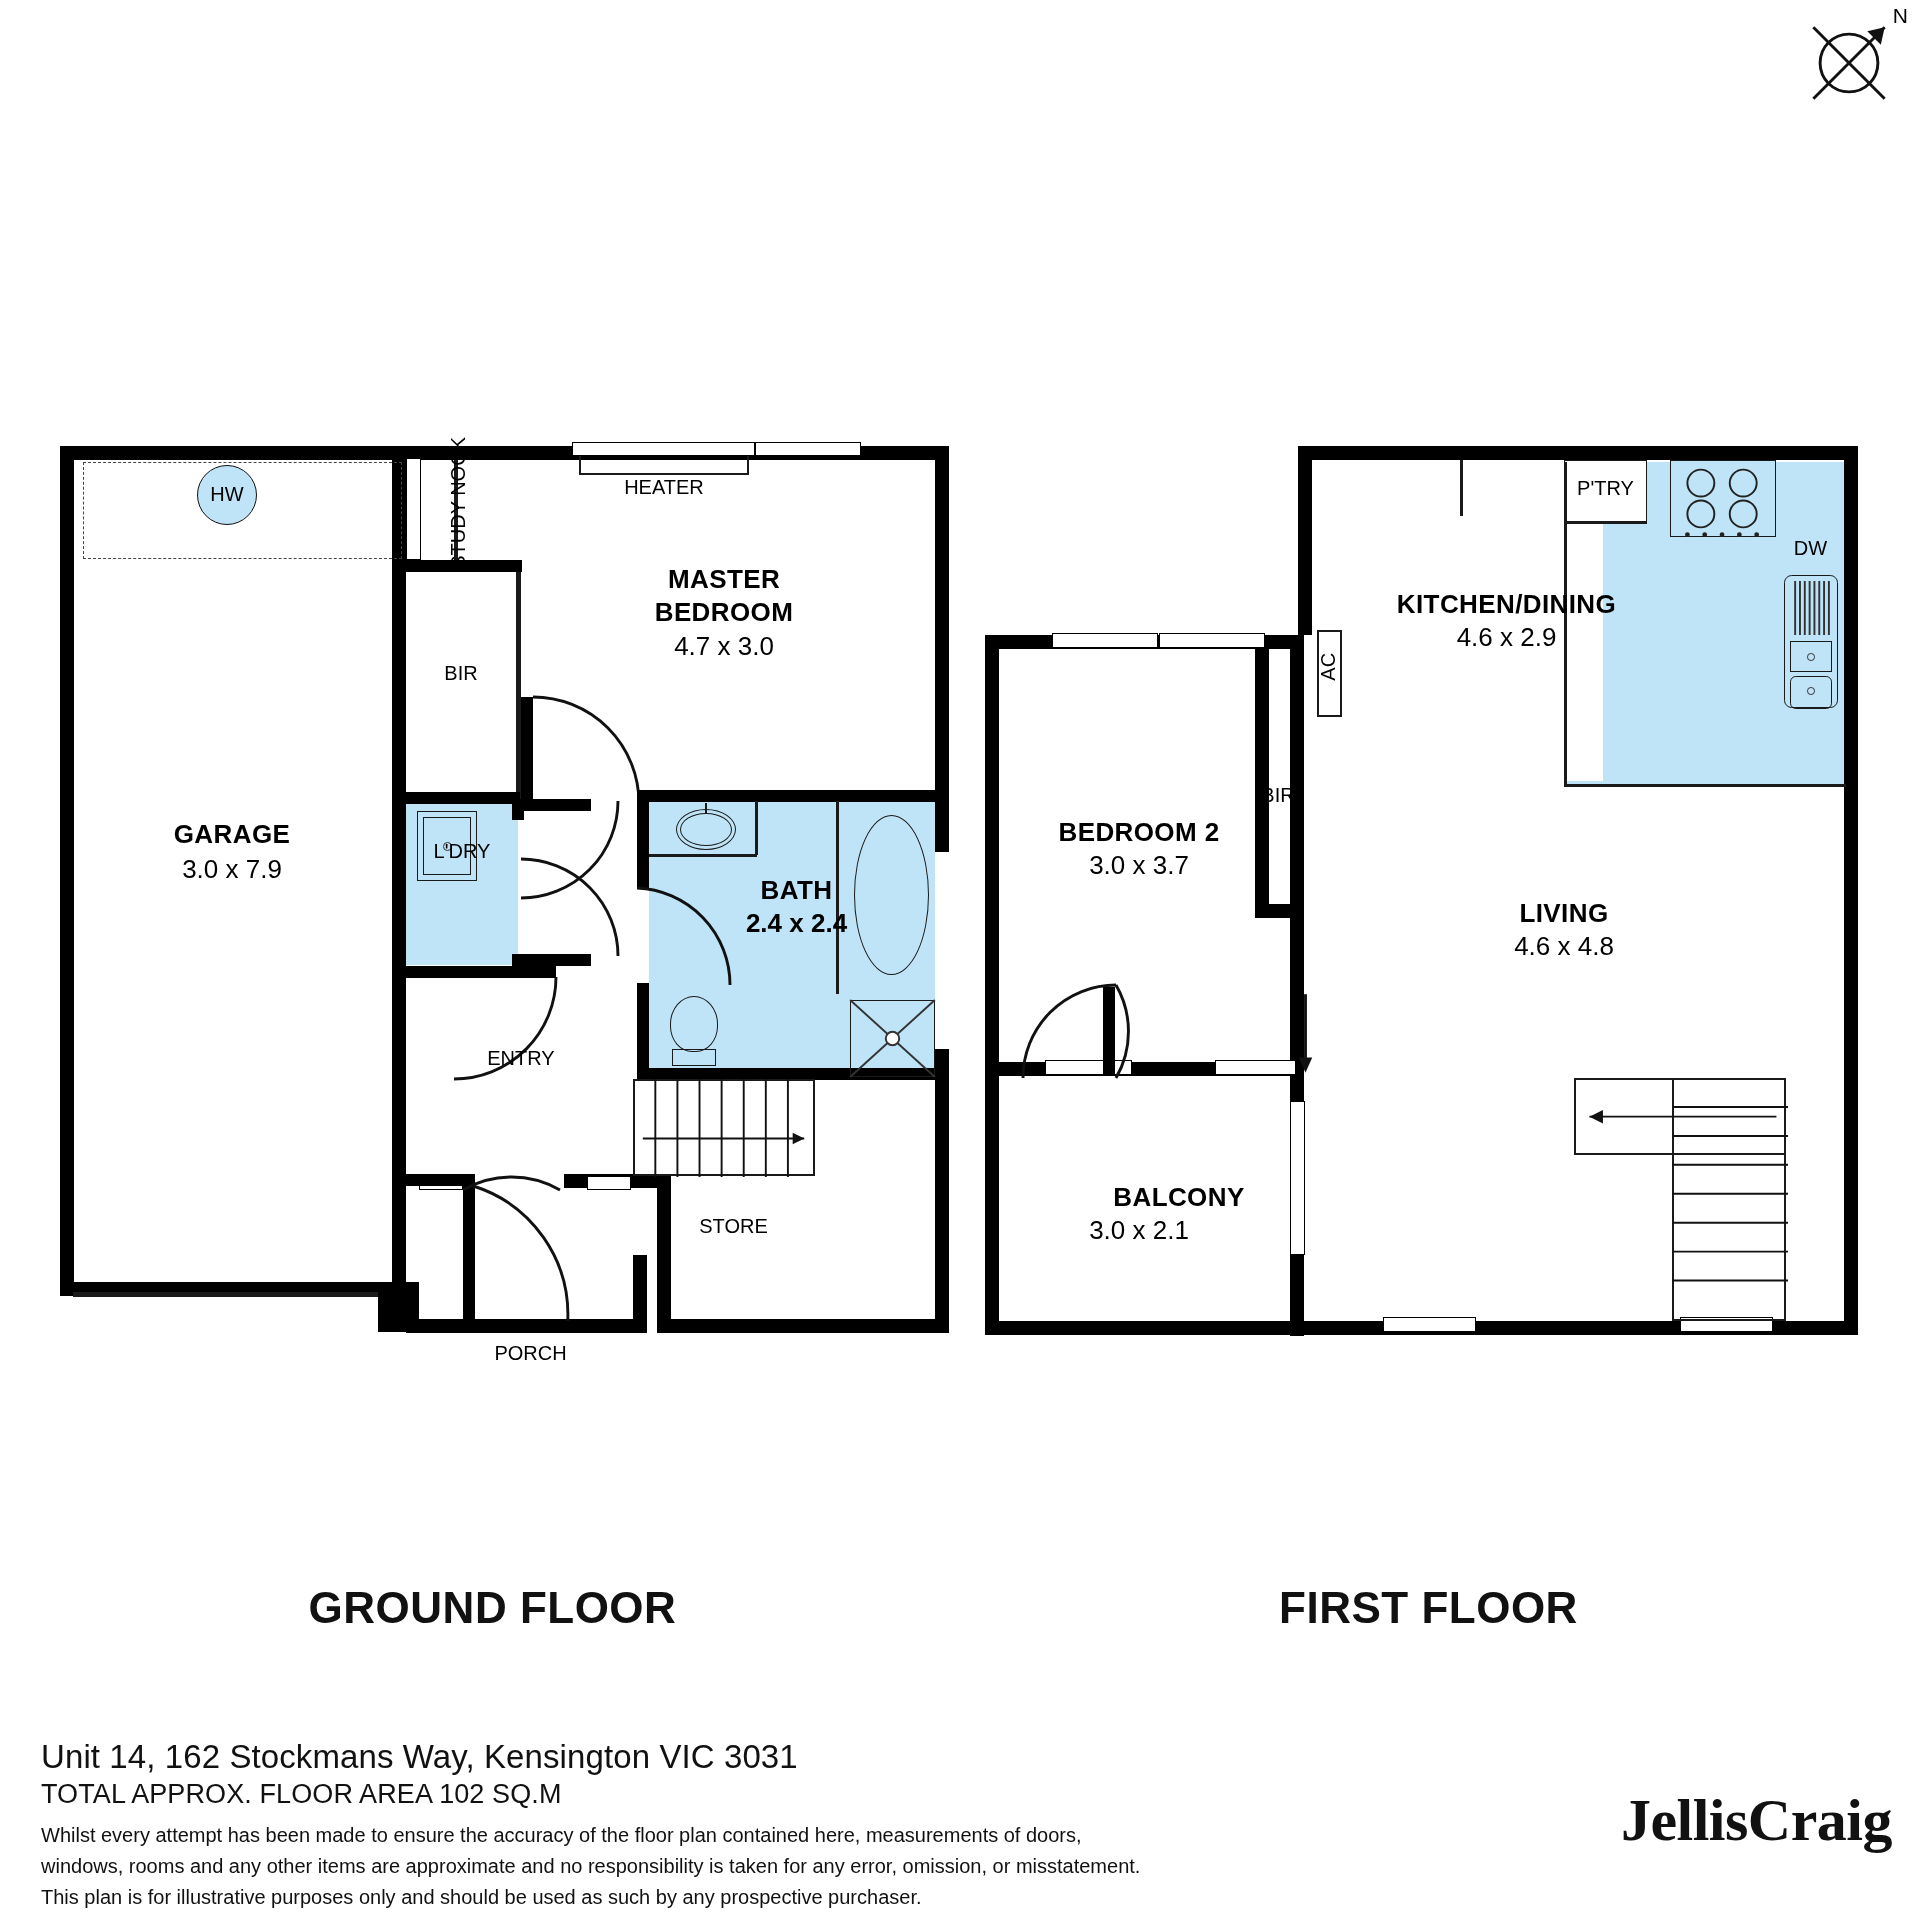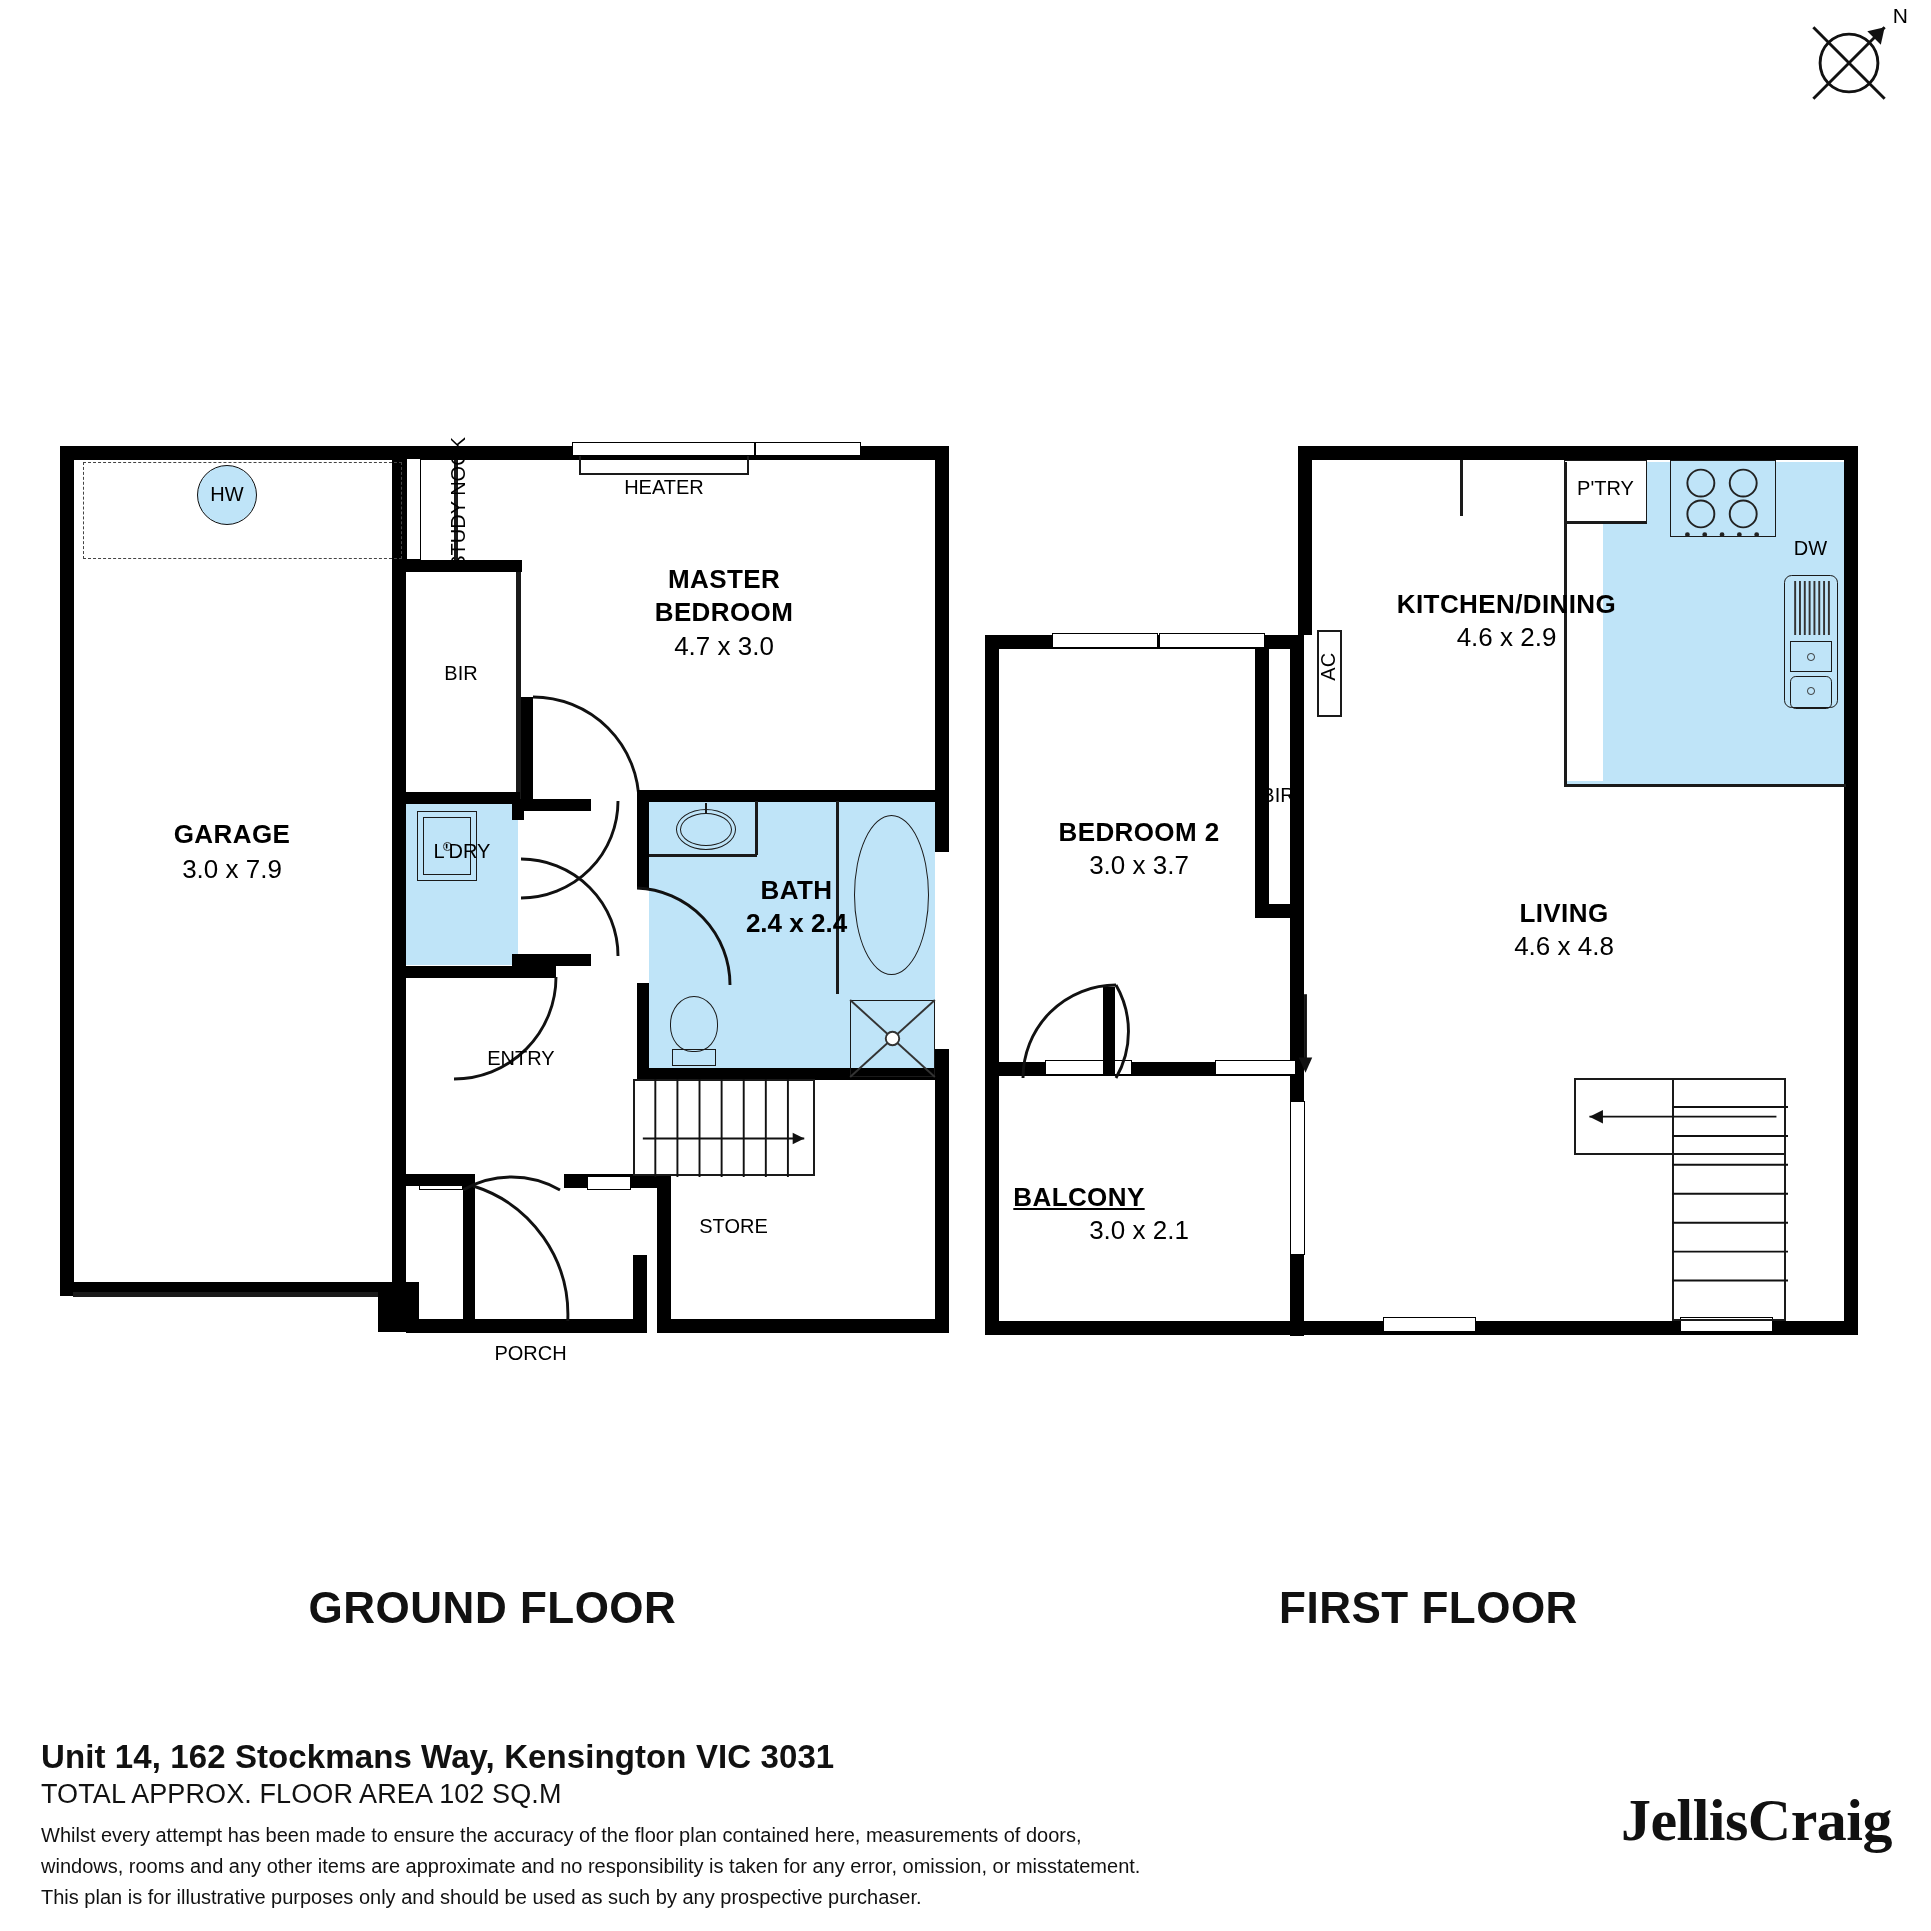--- a/index.html
+++ b/index.html
@@ -38,21 +38,21 @@
   .window {
     position:absolute; background:#fff; border:1.9px solid #000;
   }
 
   
   #floorTitles .ftitle {
     position:absolute; font-size:44px; font-weight:700;
     letter-spacing:0.5px; color:#111; text-align:center; width:579px;
   }
   #footer { position:absolute; left:41px; top:1738px; width:1352px; }
-  #addr  { font-size:33px; font-weight:700; color:#111; letter-spacing:0.1px;}
+  #addr  { font-size:33px; font-weight:400; color:#111; letter-spacing:0.1px;}
   #area  { font-size:27px; font-weight:400; color:#111; margin-top:2.9px; letter-spacing:0.1px;}
   #disclaimer { font-size:20px; color:#111; margin-top:9.7px; line-height:1.55; }
   #logo {
     position:absolute; right:39px; top:1786px;
     font-family:"Liberation Serif", serif;
     font-size:60px; font-weight:700; color:#111; letter-spacing:-0.5px;
   }
   #compass { position:absolute; left:1796px; top:9.7px; width:106px; height:106px; }
   #compass .nlabel{ position:absolute; right:-5.8px; top:-5.8px; font-size:21px; }
 </style>
@@ -314,21 +314,21 @@
 
     <div class="label rlabel" style="left:1352px; top:589px; width:309px;">KITCHEN/DINING</div>
     <div class="label rdim" style="left:1352px; top:622px; width:309px;">4.6 x 2.9</div>
 
     <div class="label rlabel" style="left:1419px; top:898px; width:290px;">LIVING</div>
     <div class="label rdim" style="left:1419px; top:931px; width:290px;">4.6 x 4.8</div>
 
     <div class="label rlabel" style="left:1004px; top:817px; width:270px;">BEDROOM 2</div>
     <div class="label rdim" style="left:1004px; top:850px; width:270px;">3.0 x 3.7</div>
 
-    <div class="label rlabel" style="left:944px; top:1182px; width:270px;text-decoration:underline;">BALCONY</div>
+    <div class="label rlabel" style="left:1044px; top:1182px; width:270px;">BALCONY</div>
     <div class="label rdim" style="left:1004px; top:1215px; width:270px;">3.0 x 2.1</div>
 
     <div class="outline" style="left:1574px; top:1078px; width:212px; height:77px; border-width:2.9px;"></div>
     <div class="outline" style="left:1672px; top:1078px; width:114px; height:243px; border-width:2.9px;"></div>
     <svg class="arc" style="left:1574px; top:1078px; width:214px; height:245px;" viewBox="0 0 222 254" width="214" height="245">
       <g stroke="#111" stroke-width="2">
         <line x1="102" y1="30" x2="222" y2="30"></line>
         <line x1="102" y1="60" x2="222" y2="60"></line>
         <line x1="102" y1="90" x2="222" y2="90"></line>
         <line x1="102" y1="120" x2="222" y2="120"></line>

